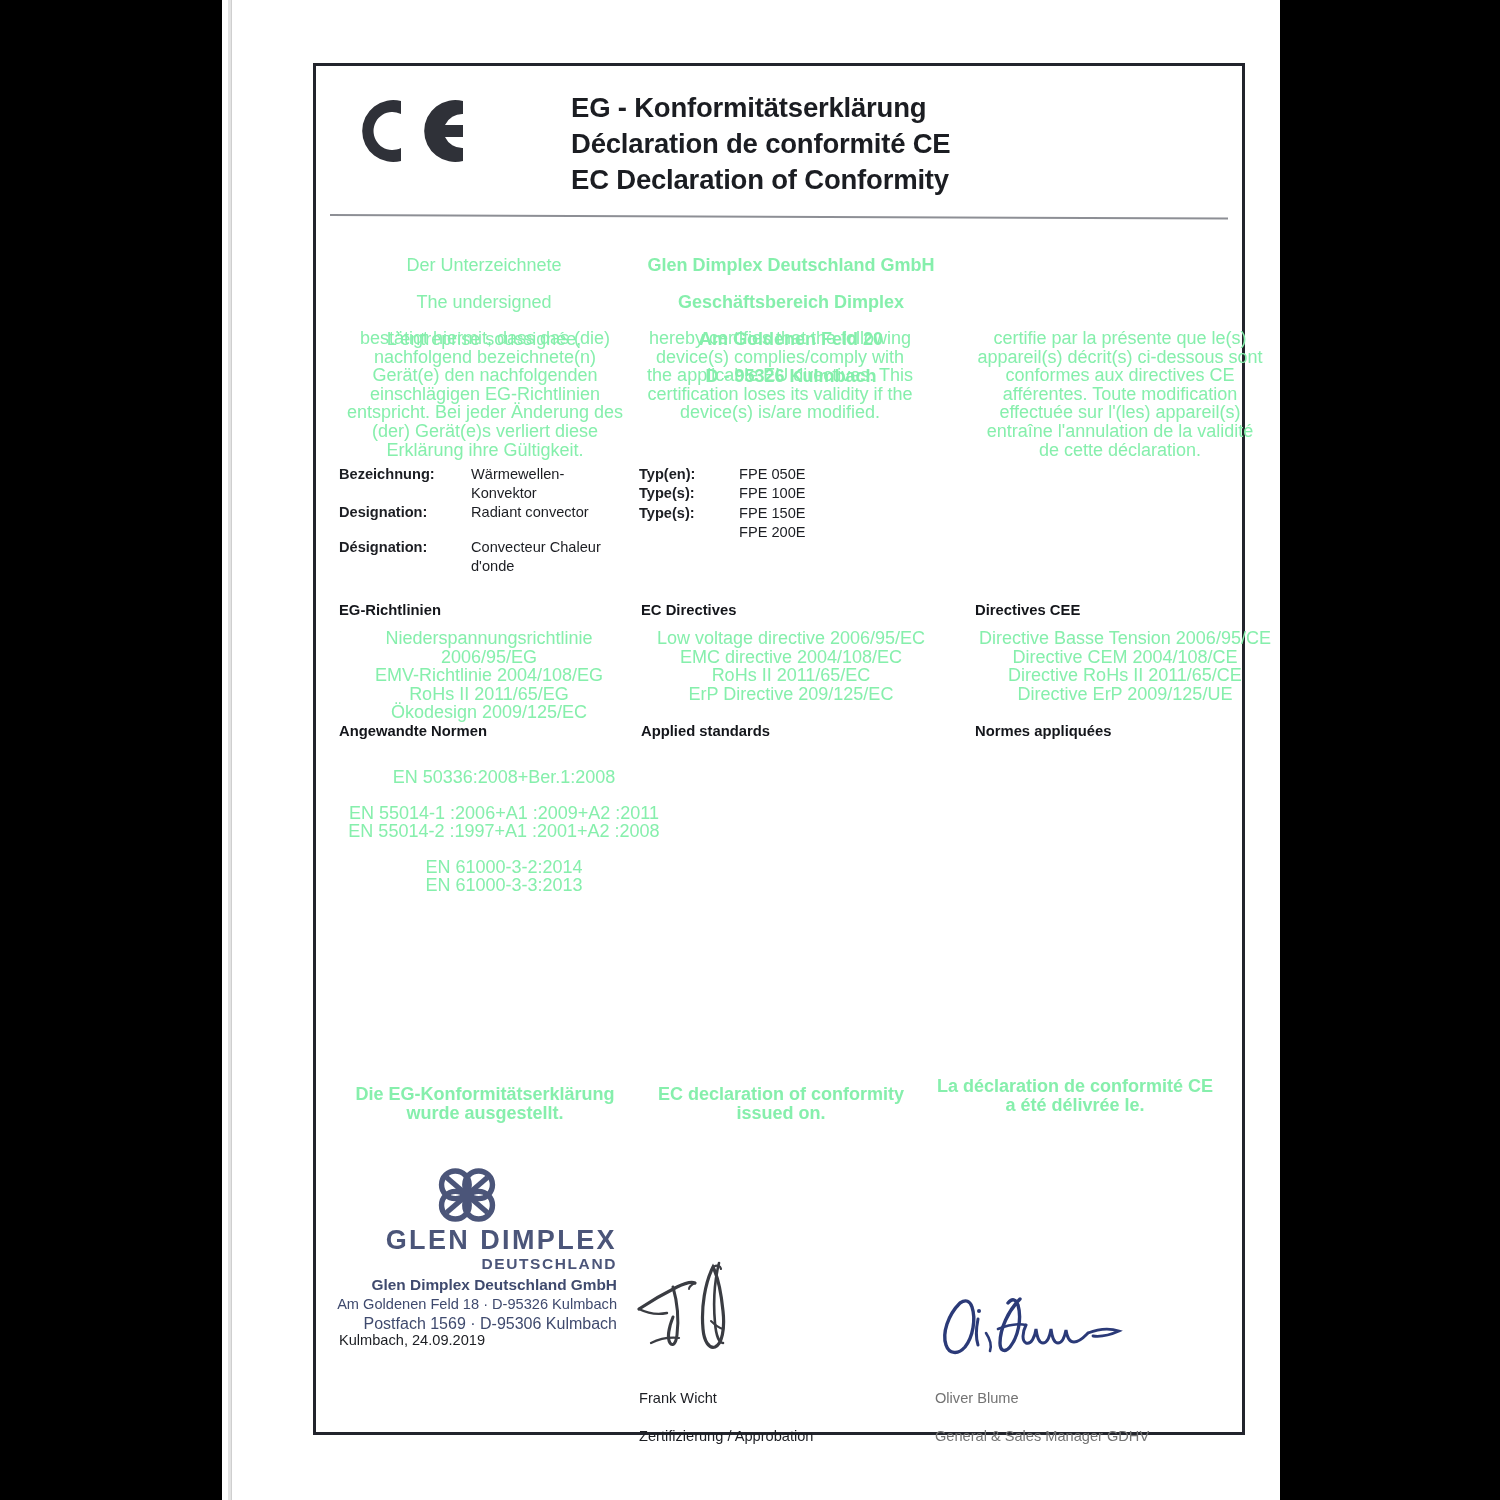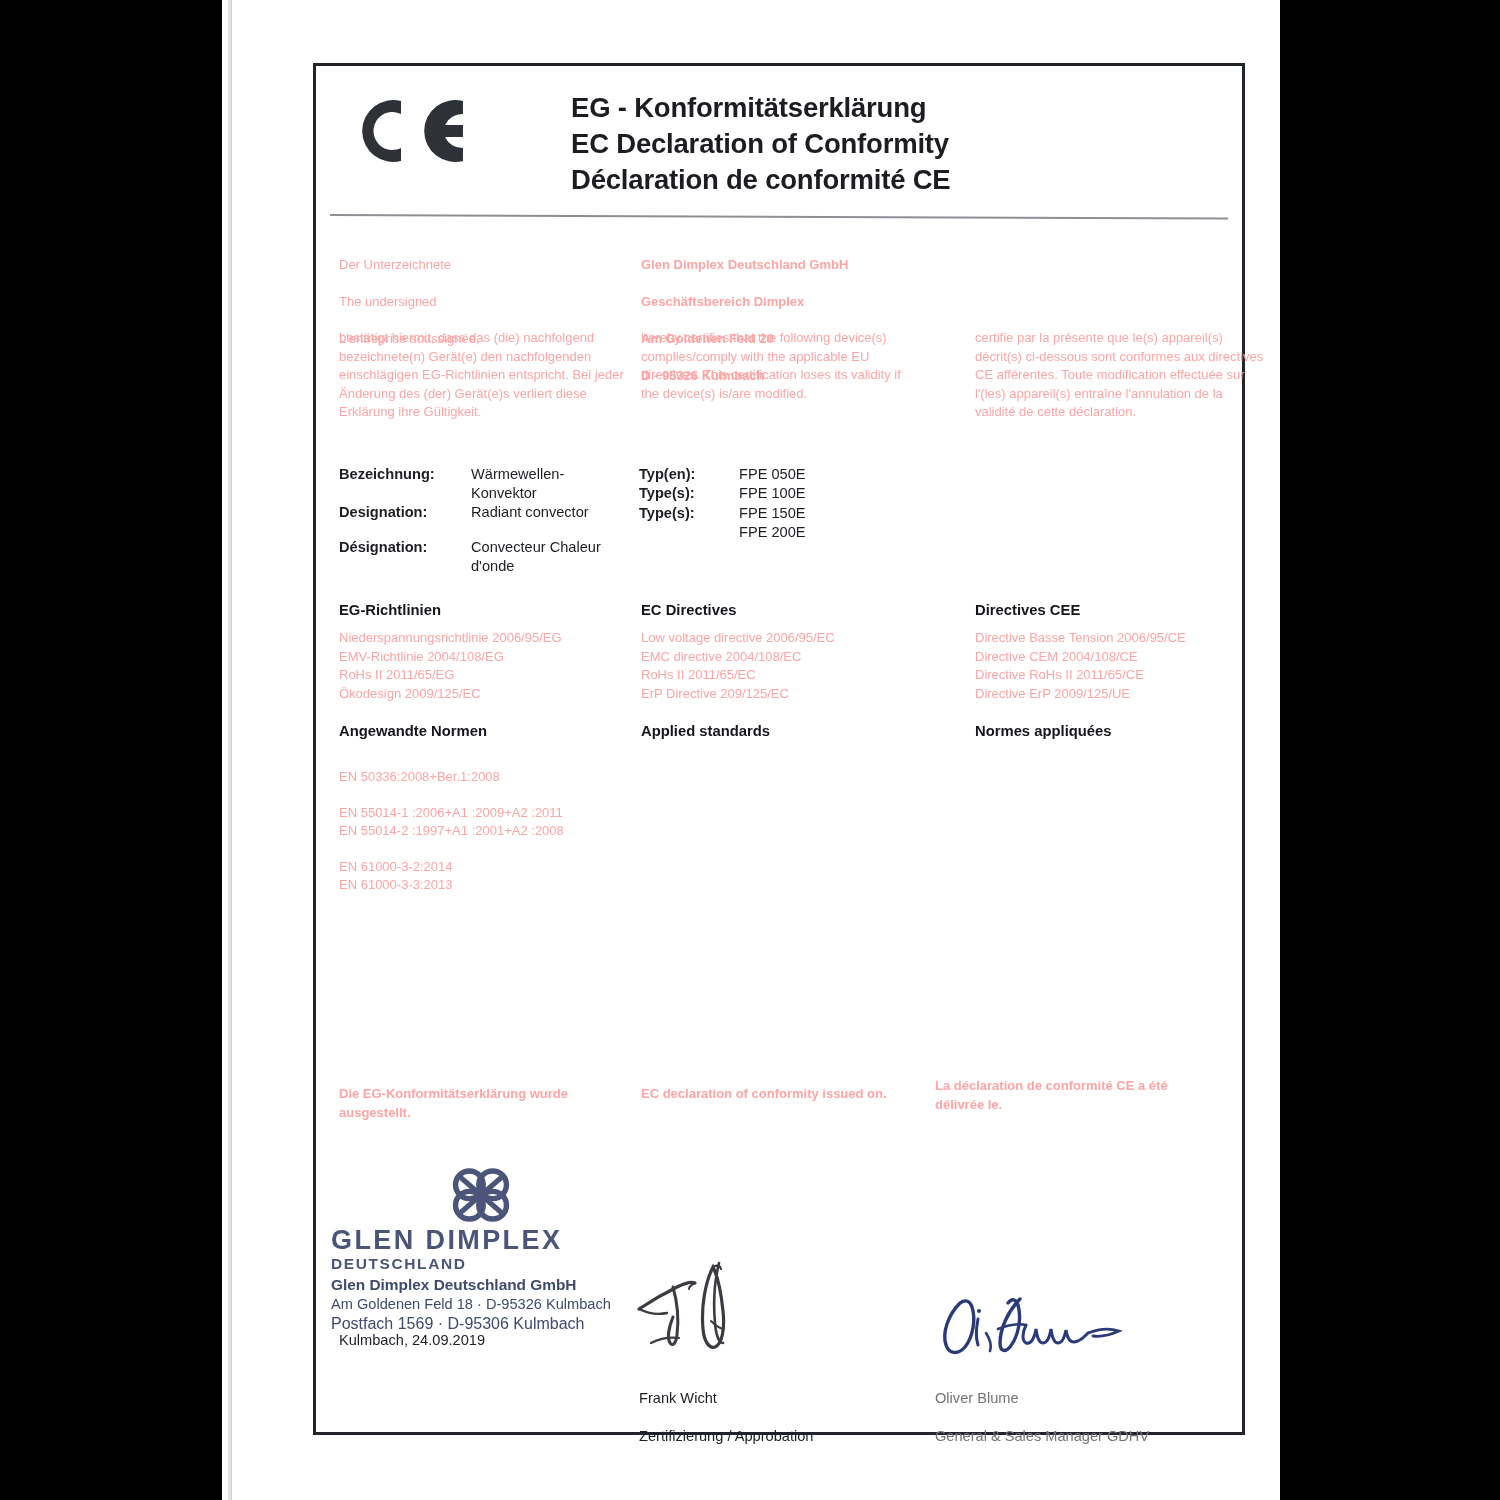--- a/index.html
+++ b/index.html
@@ -80,24 +80,25 @@
     top: 151px;
     width: 898px;
     height: 0;
     border-top: 2px solid #8d8f95;
     transform: rotate(0.22deg);
     transform-origin: left center;
   }
 
   
   .txt {
-    color: #fca5a5;
-    font-size: 13px;
+    color: #86efac;
+    font-size: 18px;
     line-height: 18.6px;
     white-space: pre-line;
+    text-align: center;
   }
   .bold { font-weight: bold; }
   .hdr {
     color: #14161b;
     font-size: 14.8px;
     font-weight: bold;
     line-height: 19px;
   }
 
   
@@ -151,24 +152,24 @@
   #std-list { left: 26px; top: 688px; width: 330px; }
   .std-gap { height: 17px; }
 
   
   #iss-de { left: 26px; top: 1022px; width: 292px; }
   #iss-en { left: 328px; top: 1022px; width: 280px; }
   #iss-fr { left: 622px; top: 1014px; width: 280px; }
 
   
   #stamp {
-    left: 18px;
+    left: 4px;
     top: 1100px;
     width: 300px;
-    text-align: left;
+    text-align: right;
     color: #495377;
   }
   #stamp-logo { margin: 0 auto; display: block; }
   #stamp-brand {
     font-size: 27px;
     font-weight: bold;
     letter-spacing: 2.4px;
     line-height: 30px;
     margin-top: -2px;
     color: #4b5579;
@@ -230,22 +231,22 @@
 
 <div id="content">
 
   <svg class="abs" id="ce-mark" viewBox="0 0 120 80">
     <path d="M46 10 A31 31 0 1 0 46 70 L46 57 A19 19 0 1 1 46 23 Z" fill="#2f3138"></path>
     <path d="M108 10 A31 31 0 1 0 108 70 L108 57 A19 19 0 0 1 90 46 L108 46 L108 34 L90 34 A19 19 0 0 1 108 23 Z" fill="#2f3138"></path>
   </svg>
 
   <div class="abs" id="title-block">
     <div>EG - Konformitätserklärung</div>
+    <div>Déclaration de conformité CE</div>
     <div>EC Declaration of Conformity</div>
-    <div>Déclaration de conformité CE</div>
   </div>
   <div class="abs" id="header-rule"></div>
 
   <div class="abs txt col1" id="undersigned">
     <div>Der Unterzeichnete</div>
     <div>The undersigned</div>
     <div>L'entreprise soussignée,</div>
   </div>
   <div class="abs txt bold col2" id="company">
     <div>Glen Dimplex Deutschland GmbH</div>

